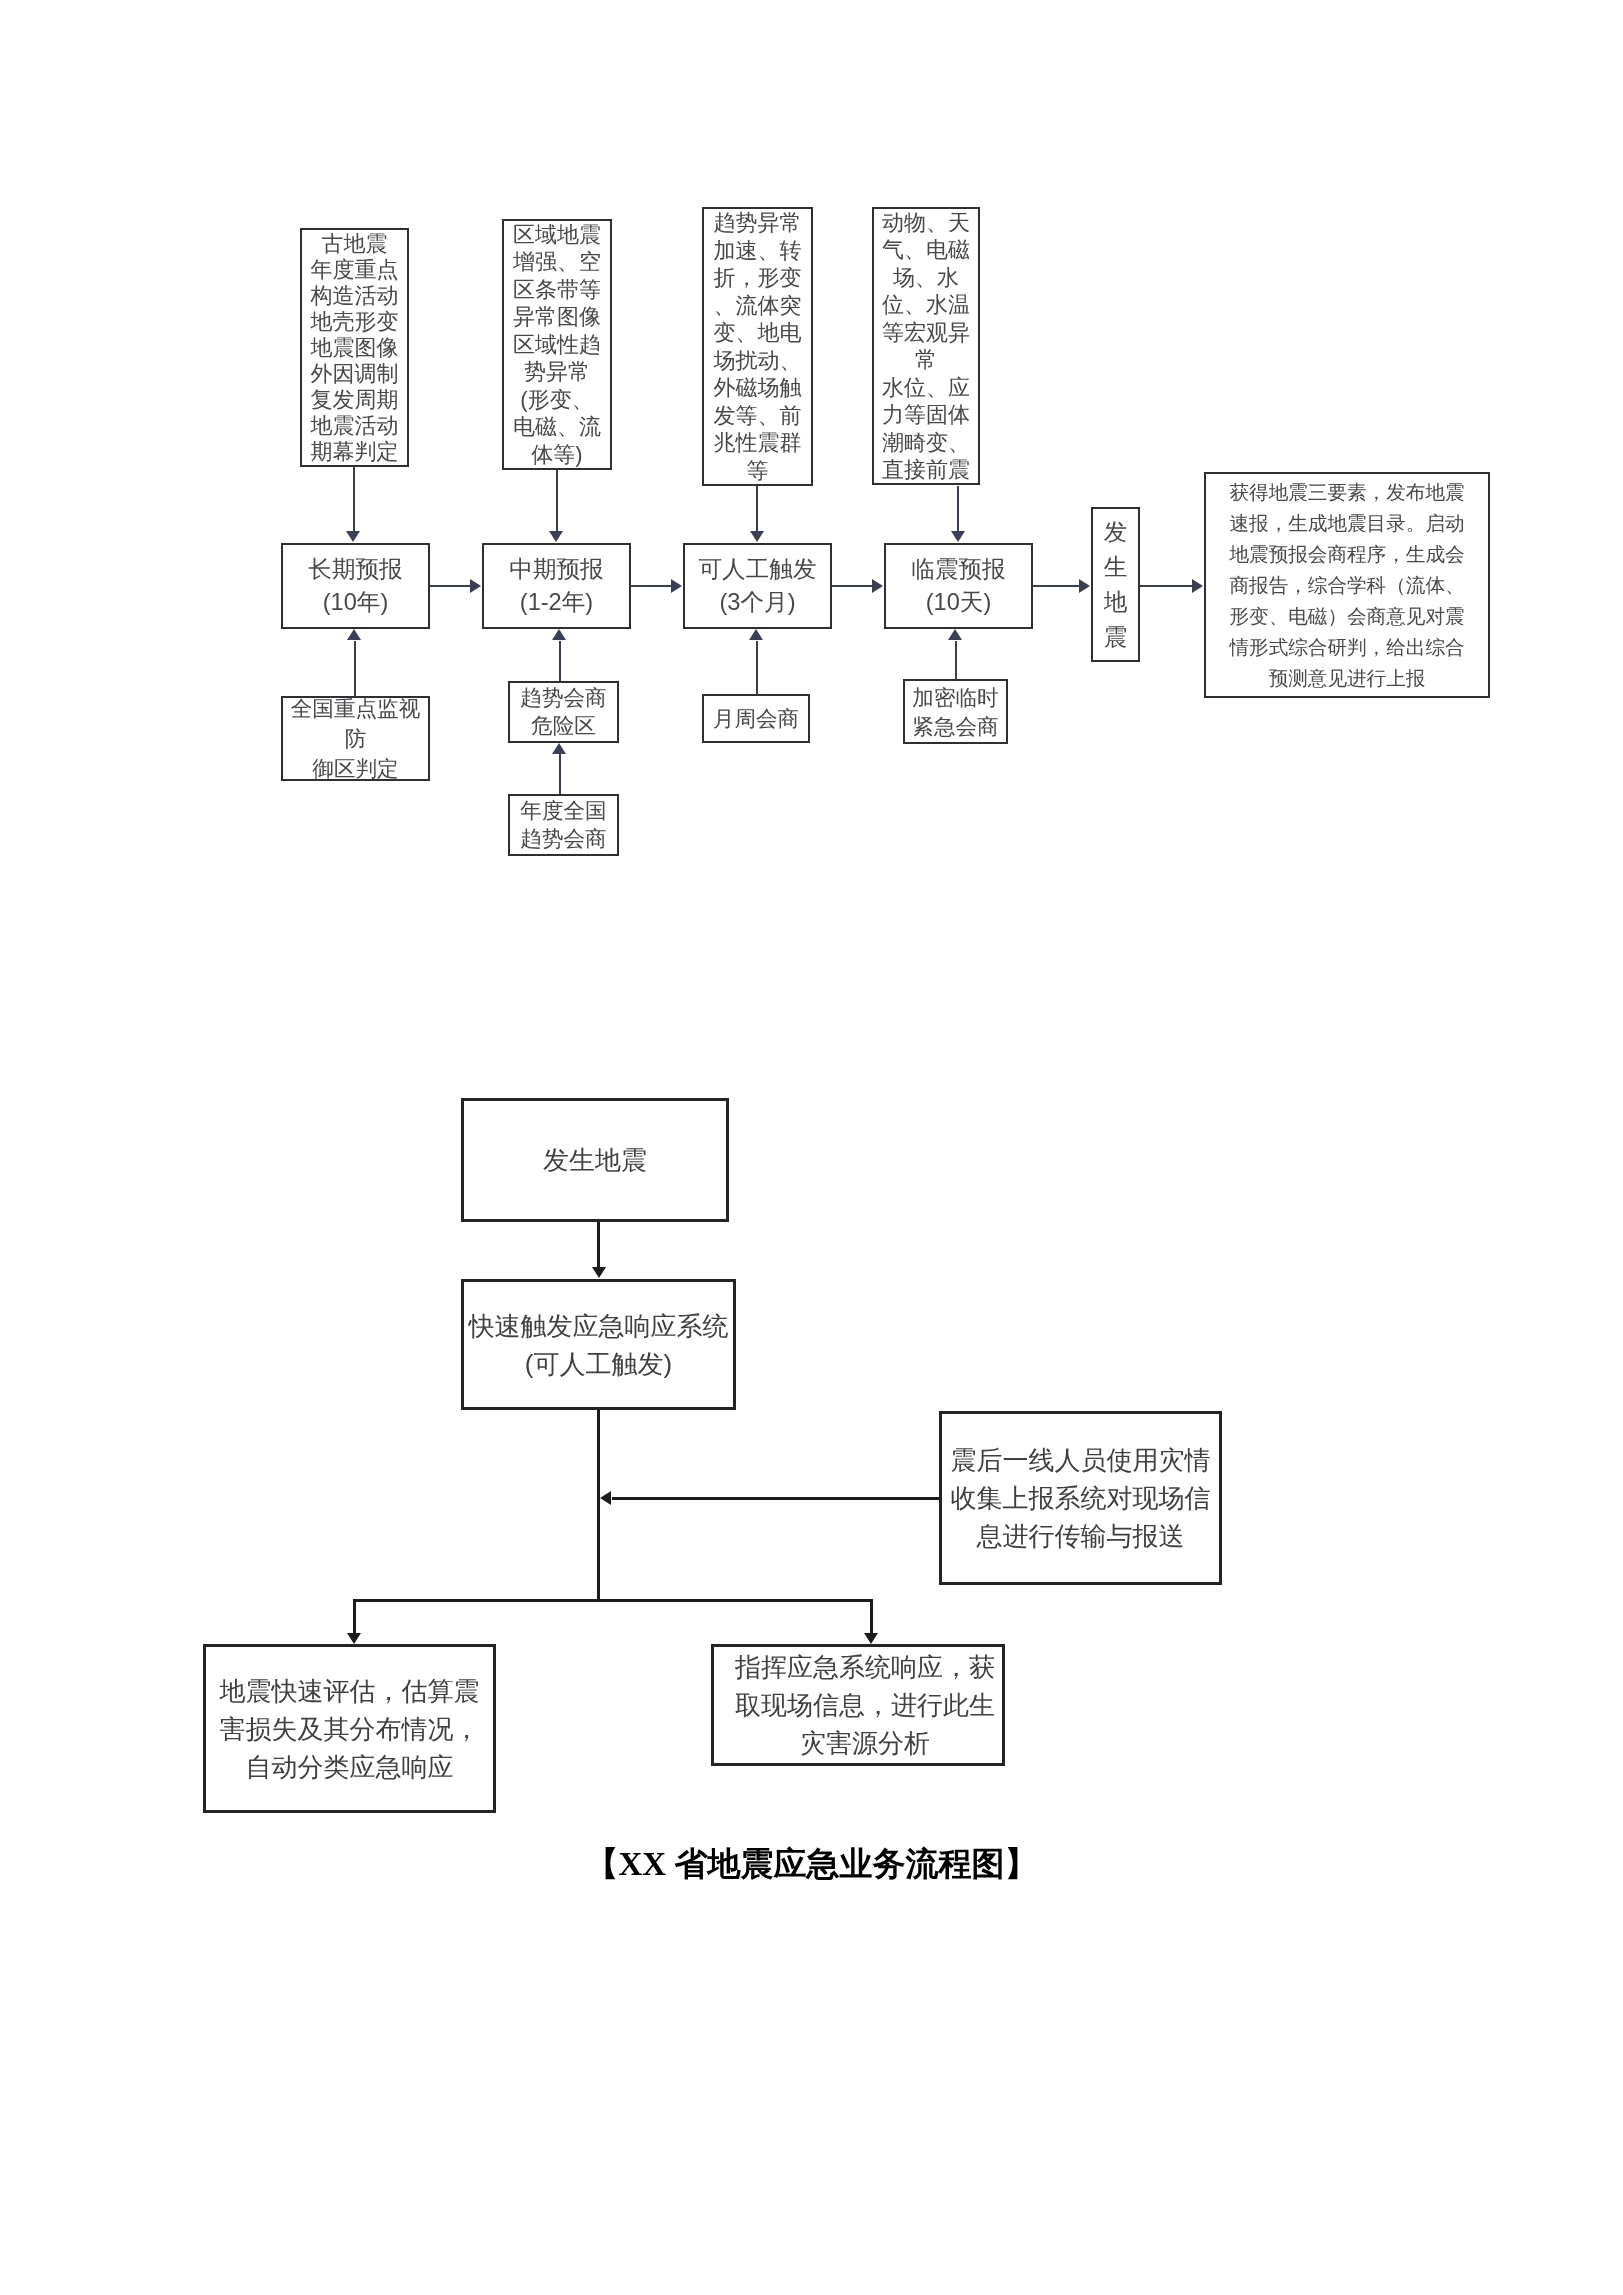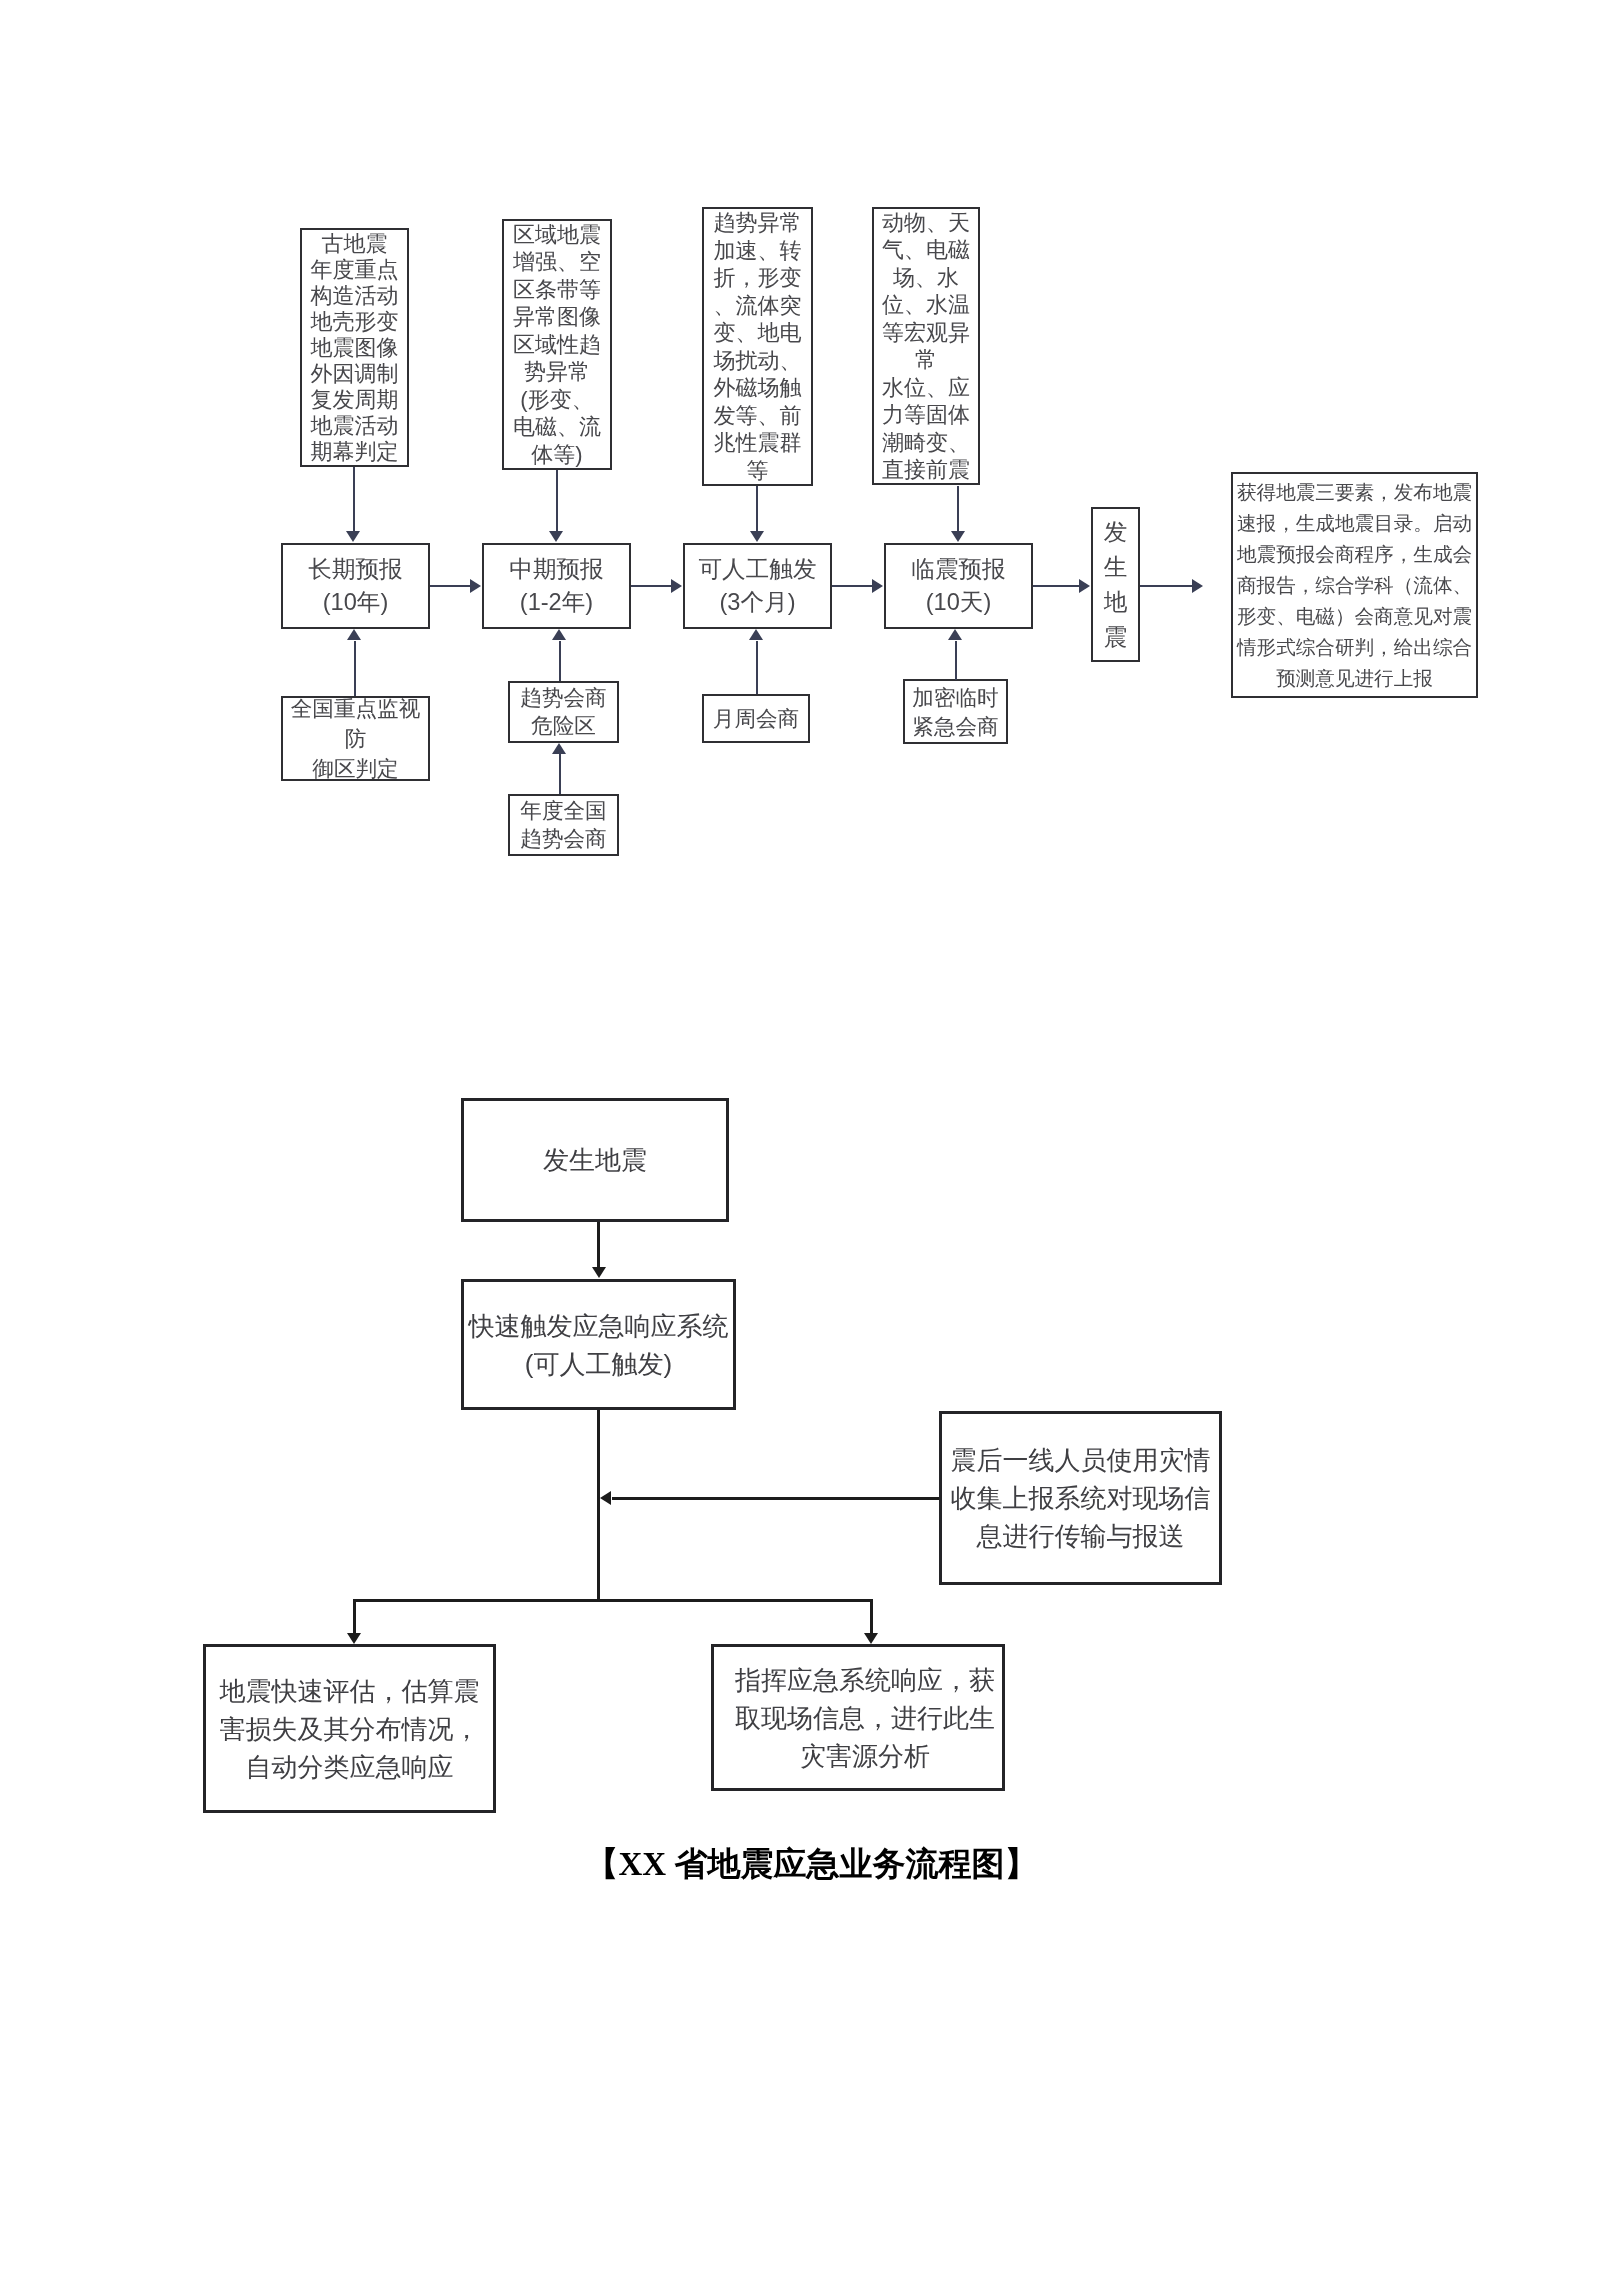--- a/index.html
+++ b/index.html
@@ -91,21 +91,21 @@
   <div class="box c1box" style="left:683px;top:543px;width:149px;height:86px;font-size:23.6px;line-height:33px;">可人工触发
 (3个月)</div>
   <div class="box c1box" style="left:884px;top:543px;width:149px;height:86px;font-size:23.6px;line-height:33px;">临震预报
 (10天)</div>
 
   <div class="box c1box" style="left:1091px;top:507px;width:49px;height:155px;font-size:23.6px;line-height:35px;">发
 生
 地
 震</div>
 
-  <div class="box c1box" style="left:1204px;top:472px;width:247px;height:226px;font-size:19.6px;line-height:31px;margin-left:27px;">获得地震三要素，发布地震
+  <div class="box c1box" style="left:1204px;top:472px;width:286px;height:226px;font-size:19.6px;line-height:31px;">获得地震三要素，发布地震
 速报，生成地震目录。启动
 地震预报会商程序，生成会
 商报告，综合学科（流体、
 形变、电磁）会商意见对震
 情形式综合研判，给出综合
 预测意见进行上报</div>
 
   <div class="box c1box" style="left:281px;top:696px;width:149px;height:85px;font-size:21.6px;line-height:30px;">全国重点监视防
 御区判定</div>
   <div class="box c1box" style="left:508px;top:681px;width:111px;height:62px;font-size:21.6px;line-height:28px;">趋势会商
@@ -150,21 +150,21 @@
 
   <div class="box c2box" style="left:461px;top:1098px;width:268px;height:124px;font-size:26px;line-height:37px;">发生地震</div>
   <div class="box c2box" style="left:461px;top:1279px;width:275px;height:131px;font-size:26px;line-height:38px;">快速触发应急响应系统
 (可人工触发)</div>
   <div class="box c2box" style="left:939px;top:1411px;width:283px;height:174px;font-size:26px;line-height:38px;">震后一线人员使用灾情
 收集上报系统对现场信
 息进行传输与报送</div>
   <div class="box c2box" style="left:203px;top:1644px;width:293px;height:169px;font-size:26px;line-height:38px;">地震快速评估，估算震
 害损失及其分布情况，
 自动分类应急响应</div>
-  <div class="box c2box" style="left:711px;top:1644px;width:294px;height:147px;font-size:26px;line-height:38px;padding-left:14px;">指挥应急系统响应，获
+  <div class="box c2box" style="left:711px;top:1644px;width:294px;height:122px;font-size:26px;line-height:38px;padding-left:14px;">指挥应急系统响应，获
 取现场信息，进行此生
 灾害源分析</div>
 
   <div class="vline2" style="left:597px;top:1222px;height:45px;"></div>
   <div class="arr arr-down2" style="left:592px;top:1267px;"></div>
 
   <div class="vline2" style="left:597px;top:1410px;height:191px;"></div>
 
   <div class="arr arr-left2" style="left:600px;top:1491px;"></div>
   <div class="hline2" style="left:612px;top:1497px;width:327px;"></div>

